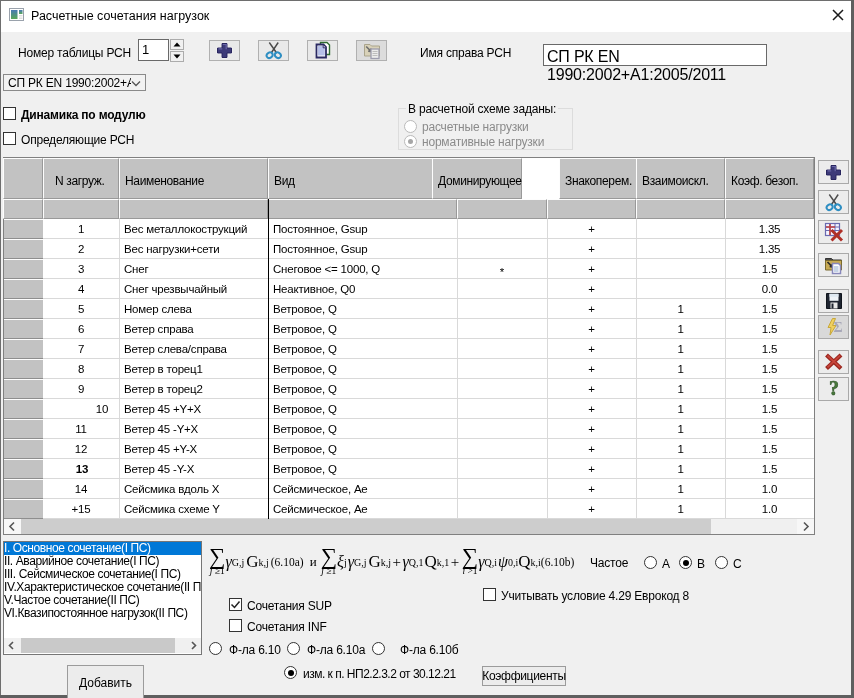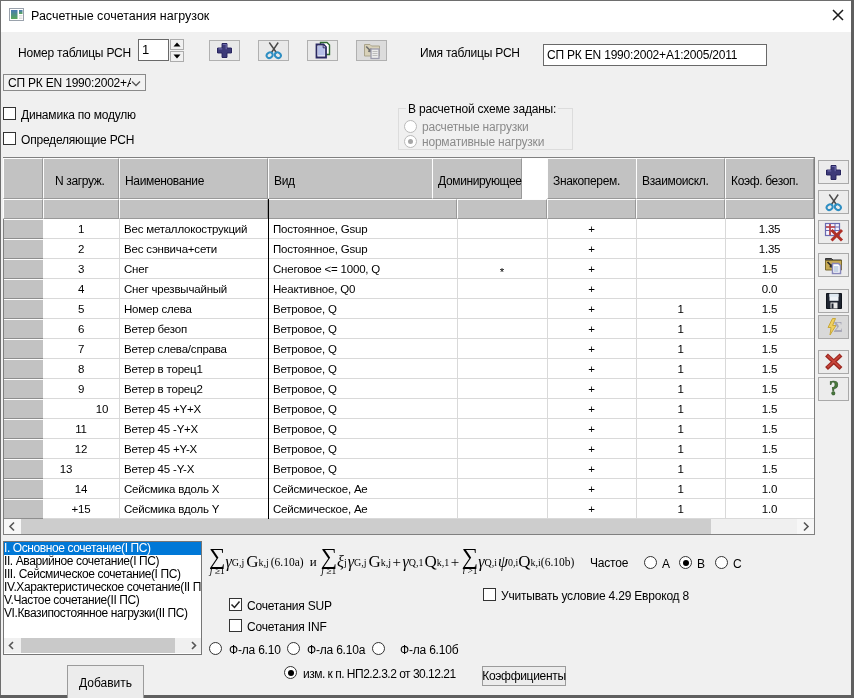--- a/index.html
+++ b/index.html
@@ -1,21 +1,21 @@
 <!DOCTYPE html>
 <html><head>
 <meta charset="utf-8">
 <style>
 * { margin:0; padding:0; box-sizing:border-box; }
 html,body { width:854px; height:698px; }
 body { font-family:"Liberation Sans", sans-serif; font-size:12px; color:#000; background:#f0f0f0; position:relative; overflow:hidden; }
 .abs { position:absolute; }
 .lbl { position:absolute; font-size:12px; letter-spacing:-0.2px; white-space:nowrap; }
 .tbtn { position:absolute; width:31px; height:21px; background:#e9e9e9; border:1px solid #b0b0b0; display:flex; align-items:center; justify-content:center; }
-.input { position:absolute; background:#fff; border:1px solid #696969; font-size:12px; font-family:"Liberation Sans",sans-serif; padding:2px 3px; }
+.input { position:absolute; background:#fff; border:1px solid #696969; font-size:16px; font-family:"Liberation Sans",sans-serif; padding:2px 3px; }
 .spinbtn { position:absolute; width:14px; height:11px; background:#f1f1f1; border:1px solid #acacac; }
 .cb { position:absolute; width:13px; height:13px; background:#fff; border:1px solid #333; }
 .radio { position:absolute; width:13px; height:13px; background:#fff; border:1px solid #333; border-radius:50%; }
 .radio.sel::after { content:""; position:absolute; left:2.5px; top:2.5px; width:6px; height:6px; background:#000; border-radius:50%; }
 .hdrcell { position:absolute; background:#c2c2c2; border-top:1px solid #fdfdfd; border-left:1px solid #fdfdfd; border-right:1px solid #999; border-bottom:1px solid #999; font-size:12px; letter-spacing:-0.35px; }
 .cell { position:absolute; font-size:11.5px; letter-spacing:-0.2px; display:flex; align-items:center; white-space:nowrap; }
 </style>
 </head>
 <body>
 <div class="abs" style="left:0; top:0; width:854px; height:698px; border:1px solid #6e6e6e; background:#f0f0f0;"></div>
@@ -72,30 +72,30 @@
     </svg>
   </div>
 <div class="tbtn" style="left:356px; top:40px; background:#dcdcdc;">
     <svg width="22" height="19">
       <path d="M3.5 3.5 h5.5 l1.5 1.5 h8 v10 h-15 Z" fill="#d8d1b8" stroke="#aaa48c"></path>
       <path d="M5.2 5.5 L10.2 10.5 M10.2 10.5 l-0.4 -3 M10.2 10.5 l-3 -0.4" stroke="#6e6e6e" stroke-width="1.7" fill="none"></path>
       <rect x="10" y="8" width="8" height="9.5" fill="#ebebeb" stroke="#9d9dae" stroke-width="1.3"></rect>
       <path d="M11.5 10.5 h5 M11.5 12.5 h5 M11.5 14.5 h5" stroke="#bdbdbd"></path>
     </svg>
   </div>
-<div class="lbl" style="left:420px; top:46px;">Имя таблицы РСН</div>
+<div class="lbl" style="left:420px; top:46px;">Имя справа РСН</div>
 <div class="input" style="left:543px; top:44px; width:224px; height:22px; padding-top:3px; letter-spacing:-0.2px;">СП РК EN 1990:2002+А1:2005/2011</div>
 <div class="abs" style="left:3px; top:74px; width:143px; height:17px; background:#f2f2f2; border:1px solid #8a8a8a;">
   <div style="position:absolute; left:4px; top:1px; font-size:12px; letter-spacing:-0.2px; white-space:nowrap; overflow:hidden; width:123px;">СП РК EN 1990:2002+А1</div>
   <svg style="position:absolute; right:4px; top:5px;" width="10" height="7">
       <path d="M1 1.5 L5 5.5 L9 1.5" stroke="#555" stroke-width="1.3" fill="none"></path>
     </svg>
 </div>
 <div class="cb" style="left:3px; top:107px;"></div>
-<div class="lbl" style="left:21px; top:108px;">Динамика по модулю</div>
+<div class="lbl" style="left:21px; top:108px;font-weight:bold;">Динамика по модулю</div>
 <div class="cb" style="left:3px; top:132px;"></div>
 <div class="lbl" style="left:21px; top:133px;">Определяющие РСН</div>
 <div class="abs" style="left:398px; top:108px; width:175px; height:42px; border:1px solid #dcdcdc;"></div>
 <div class="lbl" style="left:406px; top:102px; background:#f0f0f0; padding:0 2px;">В расчетной схеме заданы:</div>
 <div class="radio" style="left:404px; top:120px; border-color:#bababa;"></div>
 <div class="lbl" style="left:422px; top:120px; color:#8b8b8b;">расчетные нагрузки</div>
 <div class="radio" style="left:404px; top:135px; border-color:#bababa;"></div>
 <div class="abs" style="left:408px; top:139px; width:5px; height:5px; background:#a6a6a6; border-radius:50%;"></div>
 <div class="lbl" style="left:422px; top:135px; color:#8b8b8b;">нормативные нагрузки</div>
 <div class="abs" style="left:3px; top:157px; width:812px; height:378px; border:1px solid #808080; background:#fff;"></div>
@@ -107,21 +107,21 @@
   </div>
 <div class="hdrcell" style="left:119px; top:158px; width:149px; height:41px;">
     <div style="position:absolute; left:5px; top:15px; white-space:nowrap;">Наименование</div>
   </div>
 <div class="hdrcell" style="left:268px; top:158px; width:189px; height:41px;">
     <div style="position:absolute; left:5px; top:15px; white-space:nowrap;">Вид</div>
   </div>
 <div class="hdrcell" style="left:432px; top:158px; width:90px; height:41px;">
     <div style="position:absolute; left:5px; top:15px; white-space:nowrap;">Доминирующее</div>
   </div>
-<div class="hdrcell" style="left:547px; top:158px; width:104px; height:41px;">
+<div class="hdrcell" style="left:559px; top:158px; width:104px; height:41px;">
     <div style="position:absolute; left:5px; top:15px; white-space:nowrap;">Знакоперем.</div>
   </div>
 <div class="hdrcell" style="left:636px; top:158px; width:89px; height:41px;">
     <div style="position:absolute; left:5px; top:15px; white-space:nowrap;">Взаимоискл.</div>
   </div>
 <div class="hdrcell" style="left:725px; top:158px; width:89px; height:41px;">
     <div style="position:absolute; left:5px; top:15px; white-space:nowrap;">Коэф. безоп.</div>
   </div>
 <div class="hdrcell" style="left:3px; top:199px; width:40px; height:20px;"></div>
 <div class="hdrcell" style="left:43px; top:199px; width:76px; height:20px;"></div>
@@ -145,21 +145,21 @@
 <div class="abs" style="left:4px; top:439px; width:39px; height:20px; background:#c2c2c2; border-top:1px solid #fdfdfd; border-bottom:1px solid #8e8e8e;"></div>
 <div class="abs" style="left:4px; top:459px; width:39px; height:20px; background:#c2c2c2; border-top:1px solid #fdfdfd; border-bottom:1px solid #8e8e8e;"></div>
 <div class="abs" style="left:4px; top:479px; width:39px; height:20px; background:#c2c2c2; border-top:1px solid #fdfdfd; border-bottom:1px solid #8e8e8e;"></div>
 <div class="abs" style="left:4px; top:499px; width:39px; height:20px; background:#c2c2c2; border-top:1px solid #fdfdfd; border-bottom:1px solid #8e8e8e;"></div>
 <div class="cell" style="left:43px; top:219px; width:76px; height:20px; justify-content:center;">1</div>
 <div class="cell" style="left:124px; top:219px; width:143px; height:20px; justify-content:flex-start;">Вес металлокострукций</div>
 <div class="cell" style="left:273px; top:219px; width:183px; height:20px; justify-content:flex-start;">Постоянное, Gsup</div>
 <div class="cell" style="left:547px; top:219px; width:89px; height:20px; justify-content:center;">+</div>
 <div class="cell" style="left:725px; top:219px; width:89px; height:20px; justify-content:center;">1.35</div>
 <div class="cell" style="left:43px; top:239px; width:76px; height:20px; justify-content:center;">2</div>
-<div class="cell" style="left:124px; top:239px; width:143px; height:20px; justify-content:flex-start;">Вес сэнвича+сети</div>
+<div class="cell" style="left:124px; top:239px; width:143px; height:20px; justify-content:flex-start;">Вес нагрузки+сети</div>
 <div class="cell" style="left:273px; top:239px; width:183px; height:20px; justify-content:flex-start;">Постоянное, Gsup</div>
 <div class="cell" style="left:547px; top:239px; width:89px; height:20px; justify-content:center;">+</div>
 <div class="cell" style="left:725px; top:239px; width:89px; height:20px; justify-content:center;">1.35</div>
 <div class="cell" style="left:43px; top:259px; width:76px; height:20px; justify-content:center;">3</div>
 <div class="cell" style="left:124px; top:259px; width:143px; height:20px; justify-content:flex-start;">Снег</div>
 <div class="cell" style="left:273px; top:259px; width:183px; height:20px; justify-content:flex-start;">Снеговое &lt;= 1000, Q</div>
 <div class="cell" style="left:457px; top:259px; width:90px; height:20px; justify-content:center; padding-top:5px;">*</div>
 <div class="cell" style="left:547px; top:259px; width:89px; height:20px; justify-content:center;">+</div>
 <div class="cell" style="left:725px; top:259px; width:89px; height:20px; justify-content:center;">1.5</div>
 <div class="cell" style="left:43px; top:279px; width:76px; height:20px; justify-content:center;">4</div>
@@ -167,21 +167,21 @@
 <div class="cell" style="left:273px; top:279px; width:183px; height:20px; justify-content:flex-start;">Неактивное, Q0</div>
 <div class="cell" style="left:547px; top:279px; width:89px; height:20px; justify-content:center;">+</div>
 <div class="cell" style="left:725px; top:279px; width:89px; height:20px; justify-content:center;">0.0</div>
 <div class="cell" style="left:43px; top:299px; width:76px; height:20px; justify-content:center;">5</div>
 <div class="cell" style="left:124px; top:299px; width:143px; height:20px; justify-content:flex-start;">Номер слева</div>
 <div class="cell" style="left:273px; top:299px; width:183px; height:20px; justify-content:flex-start;">Ветровое, Q</div>
 <div class="cell" style="left:547px; top:299px; width:89px; height:20px; justify-content:center;">+</div>
 <div class="cell" style="left:636px; top:299px; width:89px; height:20px; justify-content:center;">1</div>
 <div class="cell" style="left:725px; top:299px; width:89px; height:20px; justify-content:center;">1.5</div>
 <div class="cell" style="left:43px; top:319px; width:76px; height:20px; justify-content:center;">6</div>
-<div class="cell" style="left:124px; top:319px; width:143px; height:20px; justify-content:flex-start;">Ветер безоп</div>
+<div class="cell" style="left:124px; top:319px; width:143px; height:20px; justify-content:flex-start;">Ветер справа</div>
 <div class="cell" style="left:273px; top:319px; width:183px; height:20px; justify-content:flex-start;">Ветровое, Q</div>
 <div class="cell" style="left:547px; top:319px; width:89px; height:20px; justify-content:center;">+</div>
 <div class="cell" style="left:636px; top:319px; width:89px; height:20px; justify-content:center;">1</div>
 <div class="cell" style="left:725px; top:319px; width:89px; height:20px; justify-content:center;">1.5</div>
 <div class="cell" style="left:43px; top:339px; width:76px; height:20px; justify-content:center;">7</div>
 <div class="cell" style="left:124px; top:339px; width:143px; height:20px; justify-content:flex-start;">Ветер слева/справа</div>
 <div class="cell" style="left:273px; top:339px; width:183px; height:20px; justify-content:flex-start;">Ветровое, Q</div>
 <div class="cell" style="left:547px; top:339px; width:89px; height:20px; justify-content:center;">+</div>
 <div class="cell" style="left:636px; top:339px; width:89px; height:20px; justify-content:center;">1</div>
 <div class="cell" style="left:725px; top:339px; width:89px; height:20px; justify-content:center;">1.5</div>
@@ -208,34 +208,34 @@
 <div class="cell" style="left:273px; top:419px; width:183px; height:20px; justify-content:flex-start;">Ветровое, Q</div>
 <div class="cell" style="left:547px; top:419px; width:89px; height:20px; justify-content:center;">+</div>
 <div class="cell" style="left:636px; top:419px; width:89px; height:20px; justify-content:center;">1</div>
 <div class="cell" style="left:725px; top:419px; width:89px; height:20px; justify-content:center;">1.5</div>
 <div class="cell" style="left:43px; top:439px; width:76px; height:20px; justify-content:center;">12</div>
 <div class="cell" style="left:124px; top:439px; width:143px; height:20px; justify-content:flex-start;">Ветер 45 +Y-X</div>
 <div class="cell" style="left:273px; top:439px; width:183px; height:20px; justify-content:flex-start;">Ветровое, Q</div>
 <div class="cell" style="left:547px; top:439px; width:89px; height:20px; justify-content:center;">+</div>
 <div class="cell" style="left:636px; top:439px; width:89px; height:20px; justify-content:center;">1</div>
 <div class="cell" style="left:725px; top:439px; width:89px; height:20px; justify-content:center;">1.5</div>
-<div class="cell" style="left:28px; top:459px; width:76px; height:20px; justify-content:center;">13</div>
+<div class="cell" style="left:44px; top:459px; width:76px; height:20px; justify-content:center;font-weight:bold;">13</div>
 <div class="cell" style="left:124px; top:459px; width:143px; height:20px; justify-content:flex-start;">Ветер 45 -Y-X</div>
 <div class="cell" style="left:273px; top:459px; width:183px; height:20px; justify-content:flex-start;">Ветровое, Q</div>
 <div class="cell" style="left:547px; top:459px; width:89px; height:20px; justify-content:center;">+</div>
 <div class="cell" style="left:636px; top:459px; width:89px; height:20px; justify-content:center;">1</div>
 <div class="cell" style="left:725px; top:459px; width:89px; height:20px; justify-content:center;">1.5</div>
 <div class="cell" style="left:43px; top:479px; width:76px; height:20px; justify-content:center;">14</div>
 <div class="cell" style="left:124px; top:479px; width:143px; height:20px; justify-content:flex-start;">Сейсмика вдоль X</div>
 <div class="cell" style="left:273px; top:479px; width:183px; height:20px; justify-content:flex-start;">Сейсмическое, Ае</div>
 <div class="cell" style="left:547px; top:479px; width:89px; height:20px; justify-content:center;">+</div>
 <div class="cell" style="left:636px; top:479px; width:89px; height:20px; justify-content:center;">1</div>
 <div class="cell" style="left:725px; top:479px; width:89px; height:20px; justify-content:center;">1.0</div>
 <div class="cell" style="left:43px; top:499px; width:76px; height:20px; justify-content:center;">+15</div>
-<div class="cell" style="left:124px; top:499px; width:143px; height:20px; justify-content:flex-start;">Сейсмика вдоль Y</div>
+<div class="cell" style="left:124px; top:499px; width:143px; height:20px; justify-content:flex-start;">Сейсмика схеме Y</div>
 <div class="cell" style="left:273px; top:499px; width:183px; height:20px; justify-content:flex-start;">Сейсмическое, Ае</div>
 <div class="cell" style="left:547px; top:499px; width:89px; height:20px; justify-content:center;">+</div>
 <div class="cell" style="left:636px; top:499px; width:89px; height:20px; justify-content:center;">1</div>
 <div class="cell" style="left:725px; top:499px; width:89px; height:20px; justify-content:center;">1.0</div>
 <div class="abs" style="left:43px; top:238px; width:771px; height:1px; background:#d9d9d9;"></div>
 <div class="abs" style="left:43px; top:258px; width:771px; height:1px; background:#d9d9d9;"></div>
 <div class="abs" style="left:43px; top:278px; width:771px; height:1px; background:#d9d9d9;"></div>
 <div class="abs" style="left:43px; top:298px; width:771px; height:1px; background:#d9d9d9;"></div>
 <div class="abs" style="left:43px; top:318px; width:771px; height:1px; background:#d9d9d9;"></div>
 <div class="abs" style="left:43px; top:338px; width:771px; height:1px; background:#d9d9d9;"></div>
@@ -322,21 +322,21 @@
     <svg width="20" height="20">
       <text x="10" y="16" text-anchor="middle" font-family="Liberation Serif,serif" font-size="20" font-weight="bold" fill="#49793c" stroke="#2e5426" stroke-width="0.6">?</text>
     </svg>
   </div>
 <div class="abs" style="left:3px; top:541px; width:199px; height:114px; background:#fff; border:1px solid #767676;"></div>
 <div class="abs" style="left:4px; top:542px; width:197px; height:13px; font-size:12px; letter-spacing:-0.4px; line-height:13px; white-space:nowrap; overflow:hidden; background:#0078d7; color:#fff;">I. Основное сочетание(I ПС)</div>
 <div class="abs" style="left:4px; top:555px; width:197px; height:13px; font-size:12px; letter-spacing:-0.4px; line-height:13px; white-space:nowrap; overflow:hidden;">II. Аварийное сочетание(I ПС)</div>
 <div class="abs" style="left:4px; top:568px; width:197px; height:13px; font-size:12px; letter-spacing:-0.4px; line-height:13px; white-space:nowrap; overflow:hidden;">III. Сейсмическое сочетание(I ПС)</div>
 <div class="abs" style="left:4px; top:581px; width:197px; height:13px; font-size:12px; letter-spacing:-0.4px; line-height:13px; white-space:nowrap; overflow:hidden;">IV.Характеристическое сочетание(II П</div>
 <div class="abs" style="left:4px; top:594px; width:197px; height:13px; font-size:12px; letter-spacing:-0.4px; line-height:13px; white-space:nowrap; overflow:hidden;">V.Частое сочетание(II ПС)</div>
-<div class="abs" style="left:4px; top:607px; width:197px; height:13px; font-size:12px; letter-spacing:-0.4px; line-height:13px; white-space:nowrap; overflow:hidden;">VI.Квазипостоянное нагрузки(II ПС)</div>
+<div class="abs" style="left:4px; top:607px; width:197px; height:13px; font-size:12px; letter-spacing:-0.4px; line-height:13px; white-space:nowrap; overflow:hidden;">VI.Квазипостоянное нагрузок(II ПС)</div>
 <div class="abs" style="left:4px; top:638px; width:197px; height:15px; background:#f0f0f0;"></div>
 <svg class="abs" style="left:4px; top:638px;" width="16" height="15">
     <path d="M9 4 L5.5 7.5 L9 11" stroke="#555" stroke-width="1.6" fill="none"></path>
   </svg>
 <div class="abs" style="left:21px; top:638px; width:154px; height:15px; background:#c9c9c9;"></div>
 <svg class="abs" style="left:186px; top:638px;" width="16" height="15">
     <path d="M6 4 L9.5 7.5 L6 11" stroke="#555" stroke-width="1.6" fill="none"></path>
   </svg>
 <div class="abs" style="left:67px; top:665px; width:77px; height:36px; background:#ececec; border:1px solid #9b9b9b; display:flex; align-items:center; justify-content:center;">Добавить</div>
 <div class="abs" style="left:209px; top:547px; height:30px; display:flex; align-items:center; white-space:nowrap;">

